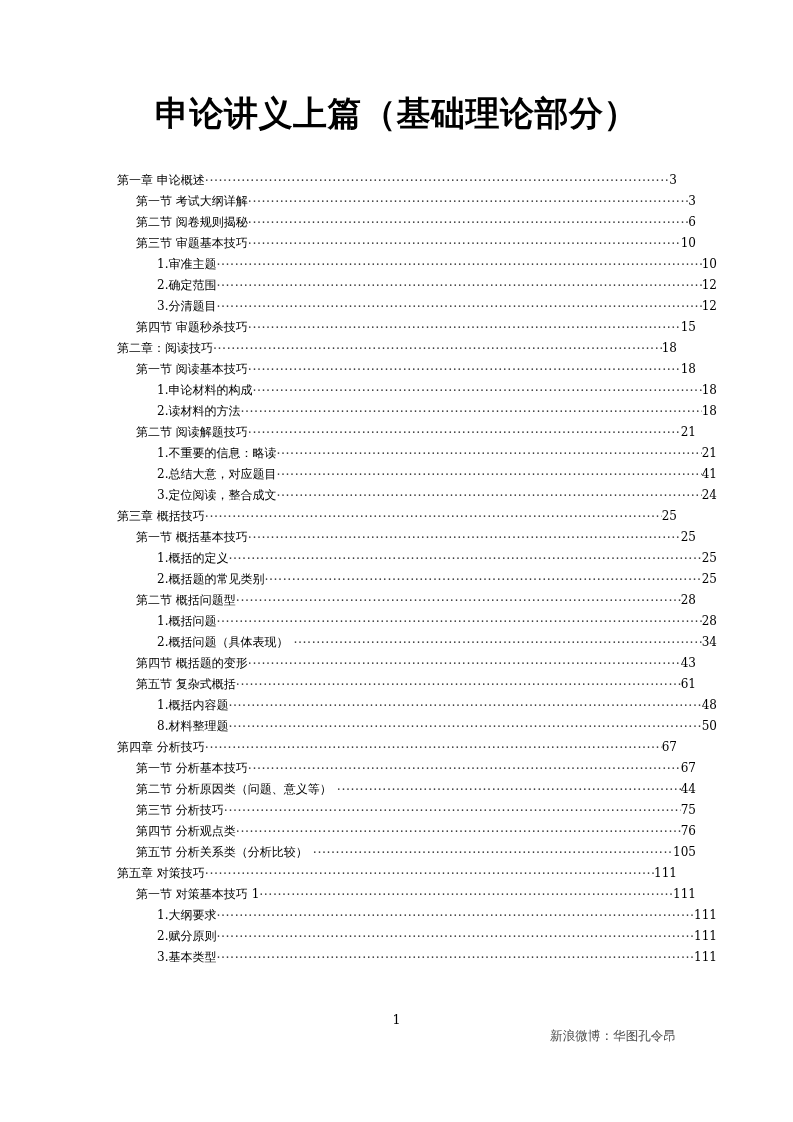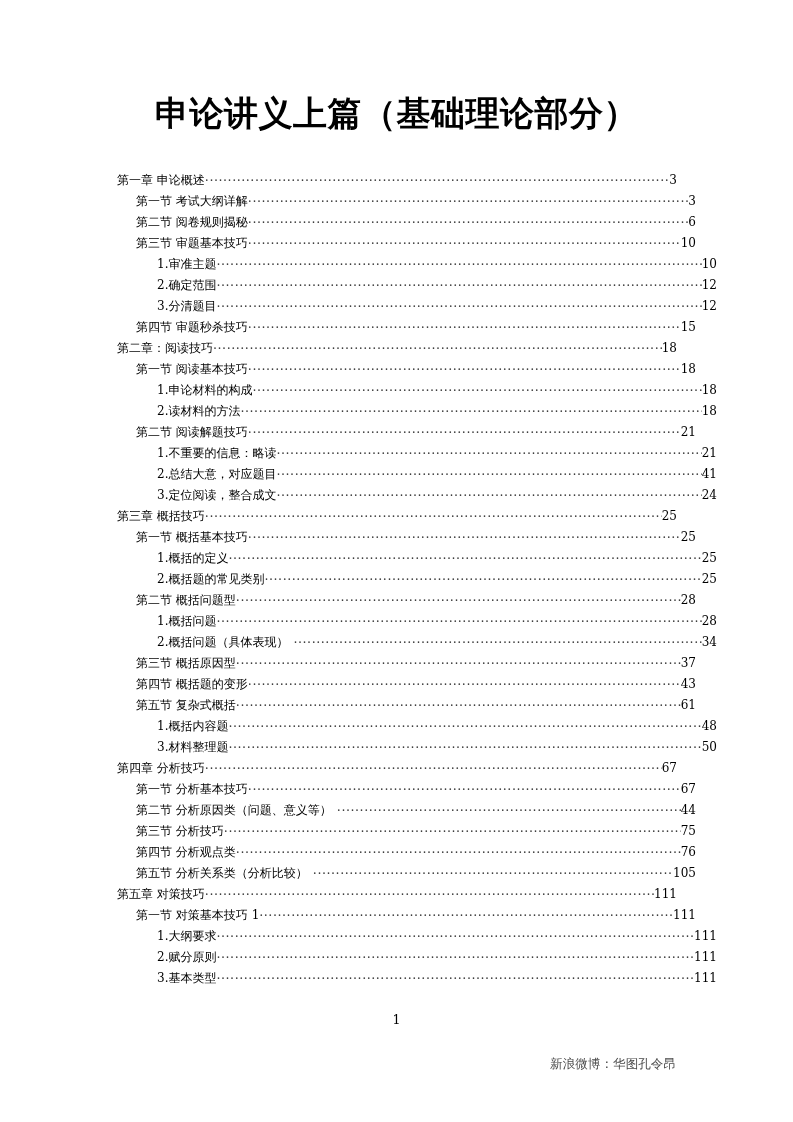--- a/index.html
+++ b/index.html
@@ -106,21 +106,20 @@
     font-family: "DejaVu Serif", "Liberation Serif", serif;
   }
   .footer-credit {
     position: absolute;
     right: 117px;
     top: 1027px;
     font-size: 12.6px;
     line-height: 18px;
     color: #4a4a4a;
     white-space: nowrap;
-    margin-top: 28px;
   }
 </style>
 </head>
 <body>
 
 <div class="page">
 
   <div class="doc-title">申论讲义上篇（基础理论部分）</div>
 
   <div class="toc" id="toc-list">
@@ -233,41 +232,36 @@
         <span class="t-label">1.概括问题</span>
         <span class="t-dots"></span>
         <span class="t-page">28</span>
       </div>
       <div class="toc-entry lvl2 gap-before-dots">
         <span class="t-label">2.概括问题（具体表现）</span>
         <span class="t-dots"></span>
         <span class="t-page">34</span>
       </div>
       <div class="toc-entry lvl1">
-        <span class="t-label">第三节 概括原因型</span>
-        <span class="t-dots"></span>
-        <span class="t-page">37</span>
-      </div>
-      <div class="toc-entry lvl1">
         <span class="t-label">第四节 概括题的变形</span>
         <span class="t-dots"></span>
         <span class="t-page">43</span>
       </div>
       <div class="toc-entry lvl1">
         <span class="t-label">第五节 复杂式概括</span>
         <span class="t-dots"></span>
         <span class="t-page">61</span>
       </div>
       <div class="toc-entry lvl2">
         <span class="t-label">1.概括内容题</span>
         <span class="t-dots"></span>
         <span class="t-page">48</span>
       </div>
       <div class="toc-entry lvl2">
-        <span class="t-label">3.材料整理题</span>
+        <span class="t-label">8.材料整理题</span>
         <span class="t-dots"></span>
         <span class="t-page">50</span>
       </div>
       <div class="toc-entry lvl0">
         <span class="t-label">第四章 分析技巧</span>
         <span class="t-dots"></span>
         <span class="t-page">67</span>
       </div>
       <div class="toc-entry lvl1">
         <span class="t-label">第一节 分析基本技巧</span>

